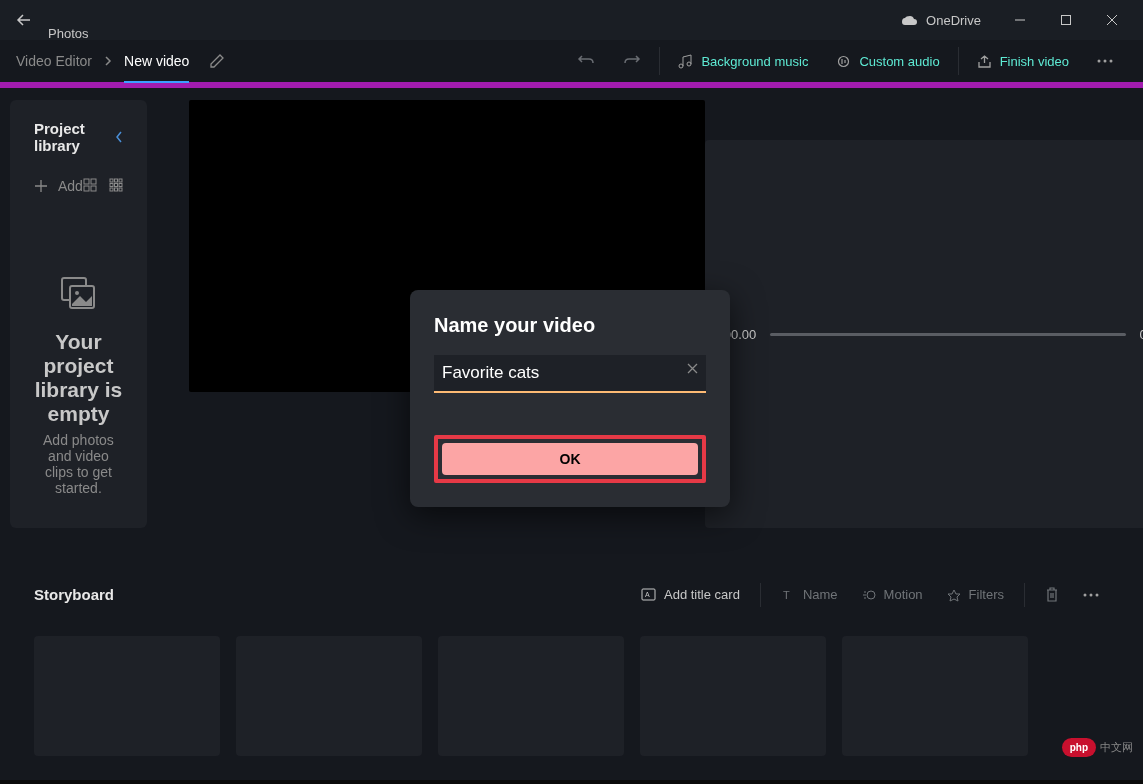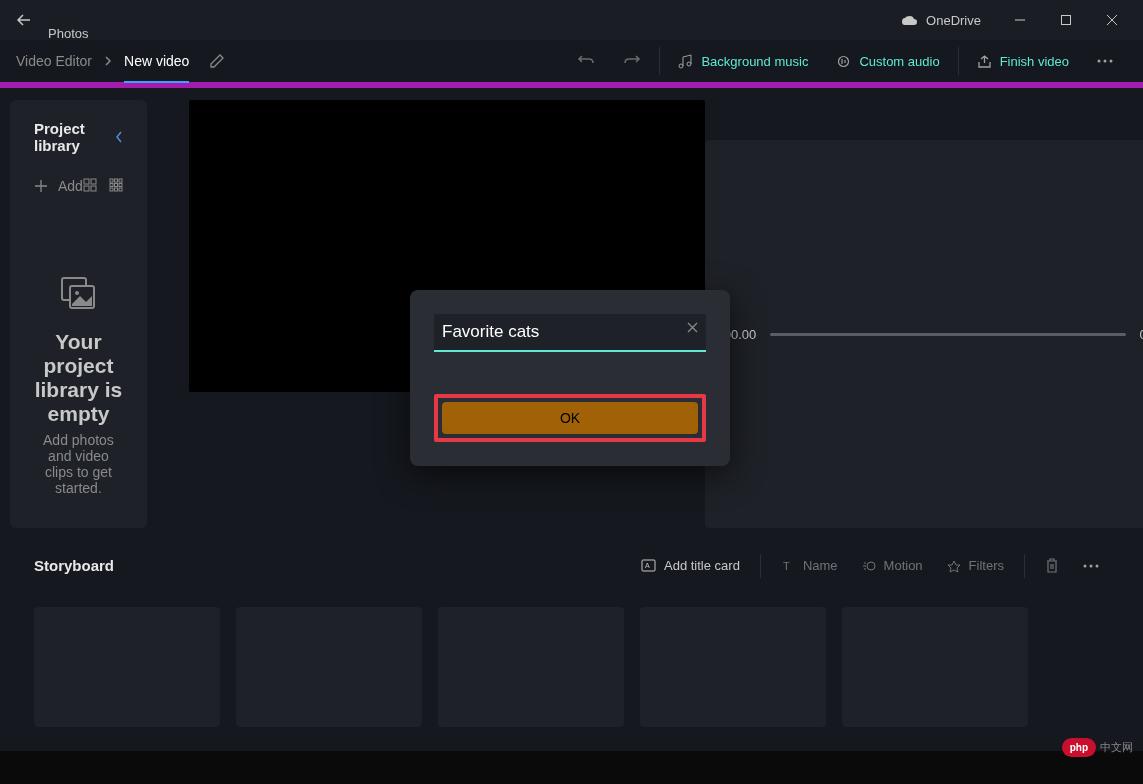--- a/index.html
+++ b/index.html
@@ -35,38 +35,38 @@
     .empty-sub { color: #8a8a8a; font-size: 14px; }
     
     .preview-area { flex: 1; display: flex; flex-direction: row; }
     .video-preview { background: #000; width: 516px; height: 292px; border-radius: 2px; }
     .playback { display: flex; align-items: center; gap: 14px; margin-top: 40px; padding: 8px; background: #1e2127; border-radius: 4px; width: 516px; }
     .time { color: #c8c8c8; font-size: 13px; }
     .progress { flex: 1; height: 3px; background: #5a5d63; border-radius: 2px; }
     .fullscreen { color: #8a8a8a; }
     
     .storyboard-section { background: #15181e; padding: 24px 34px; }
-    .sb-header { display: flex; align-items: center; justify-content: space-between; margin-bottom: 28px; }
+    .sb-header { display: flex; align-items: center; justify-content: space-between; margin-bottom: 28px; margin-top: 29px; }
     .sb-title { color: #e8e8e8; font-size: 15px; font-weight: 600; }
     .sb-actions { display: flex; align-items: center; gap: 4px; }
     .sb-btn { display: flex; align-items: center; gap: 8px; padding: 6px 10px; color: #707478; font-size: 13px; }
     .sb-btn.active { color: #c8c8c8; }
     .sb-divider { width: 1px; height: 24px; background: #2a2d33; margin: 0 6px; }
     .sb-clips { display: flex; gap: 16px; }
     .clip { width: 186px; height: 120px; background: #1e2127; border-radius: 4px; }
     
     .modal-overlay { position: absolute; top: 290px; left: 410px; width: 320px; background: #2a2d33; border-radius: 8px; padding: 24px; box-shadow: 0 8px 32px rgba(0,0,0,0.6); z-index: 100; }
     .modal-title { color: #fff; font-size: 20px; font-weight: 600; margin-bottom: 18px; }
     .modal-input-wrap { position: relative; margin-bottom: 42px; }
-    .modal-input { width: 100%; background: #1e2127; border: none; border-bottom: 2px solid #5eead4; color: #fff; font-size: 17px; padding: 8px 32px 8px 8px; outline: none; }
+    .modal-input { width: 100%; background: #1e2127; border: none; border-bottom: 2px solid #fdba74; color: #fff; font-size: 17px; padding: 8px 32px 8px 8px; outline: none; }
     .modal-clear { position: absolute; right: 8px; top: 8px; color: #8a8a8a; font-size: 14px; }
     .modal-btns { display: flex; gap: 10px; }
     .highlight-box { border: 4px solid #e63946; padding: 4px; border-radius: 2px; }
     .modal-btn { flex: 1; padding: 8px 0; text-align: center; border-radius: 4px; font-size: 14px; }
-    .modal-btn.ok { background: #a16207; color: #000; font-weight: 400; }
+    .modal-btn.ok { background: #fca5a5; color: #000; font-weight: 700; }
     .modal-btn.skip { background: #3a3d43; color: #c8c8c8; }
     
     .watermark { position: absolute; bottom: 27px; right: 10px; display: flex; align-items: center; gap: 4px; }
     .wm-badge { background: #c8102e; color: #fff; font-size: 10px; font-weight: bold; padding: 4px 8px; border-radius: 10px; }
     .wm-text { color: #888; font-size: 11px; }
     
     svg { display: block; }
   </style>
 </head>
 <body>
@@ -276,20 +276,21 @@
   <div class="sb-clips">
     <div class="clip"></div>
     <div class="clip"></div>
     <div class="clip"></div>
     <div class="clip"></div>
     <div class="clip"></div>
   </div>
 </div>
 
 <div class="modal-overlay">
+  <div class="modal-title">Name your video</div>
   <div class="modal-input-wrap">
     <input class="modal-input" value="Favorite cats" style="">
     <span class="modal-clear">
       <svg width="11" height="11" viewBox="0 0 11 11">
           <path d="M1 1 L10 10 M10 1 L1 10" stroke="#8a8a8a" stroke-width="1.3"></path>
         </svg>
     </span>
   </div>
   <div class="modal-btns">
     <div class="highlight-box" style="flex:1">

